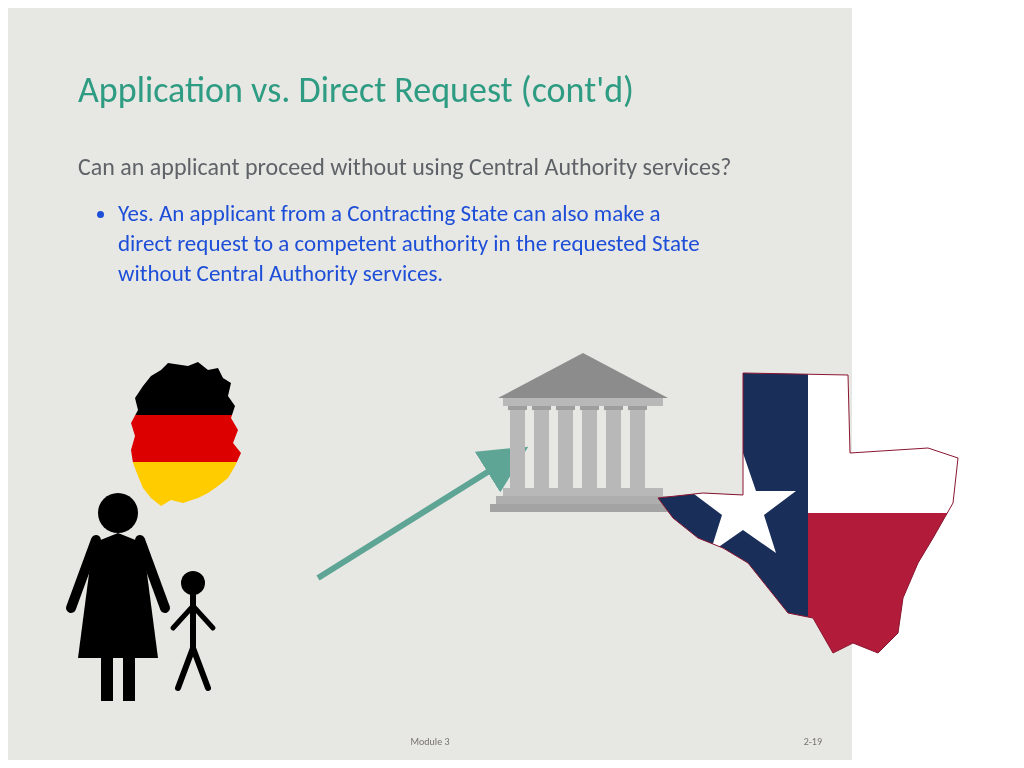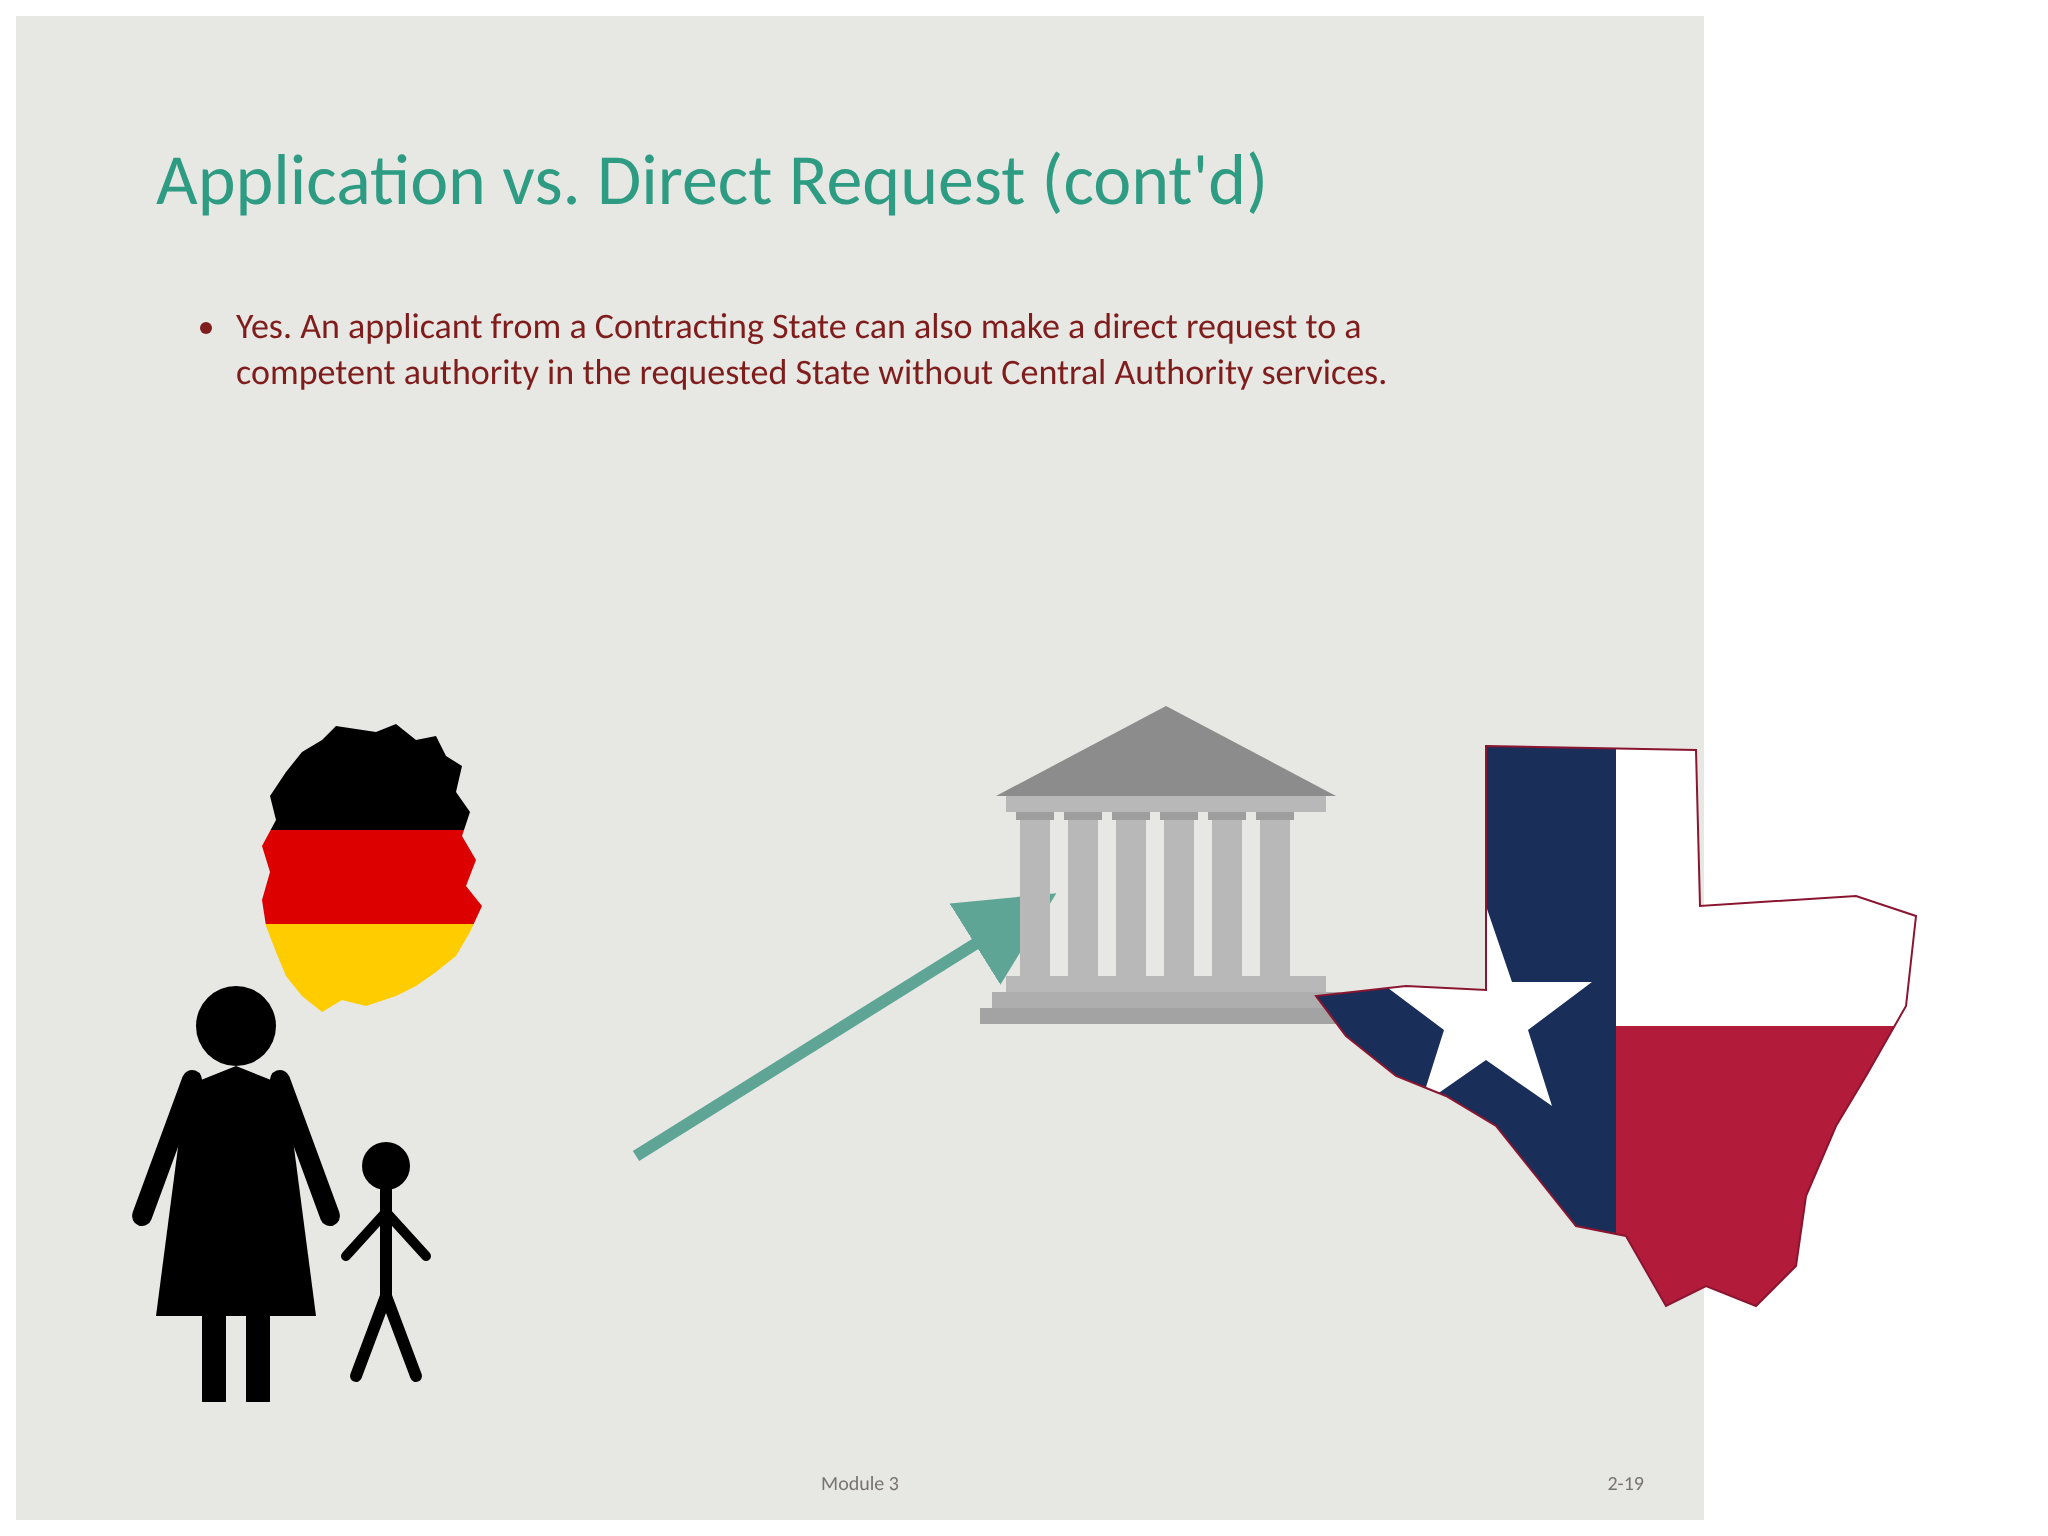--- a/index.html
+++ b/index.html
@@ -31,23 +31,23 @@
     font-size: 24px;
     font-weight: 400;
     margin: 0 0 18px 0;
   }
   ul {
     margin: 0;
     padding-left: 40px;
     color: #5f6368;
   }
   li {
-    font-size: 18px;
+    font-size: 23px;
     line-height: 1.3;
-    color: #7f1d1d;
+    color: #1d4ed8;
     padding-right: 80px;
   }
   .footer-center {
     position: absolute;
     bottom: 12px;
     left: 0;
     right: 0;
     text-align: center;
     font-size: 10px;
     color: #777370;
@@ -75,20 +75,21 @@
     height: 150px;
   }
 </style>
 </head>
 <body>
 
 <div class="slide">
 
   <h1 class="title">Application vs. Direct Request (cont'd)</h1>
 
+  <p class="question">Can an applicant proceed without using Central Authority services?</p>
 
   <ul>
     <li>Yes.  An applicant from a Contracting State can also make a direct request to a competent authority in the requested State without Central Authority services.</li>
   </ul>
 
   <div class="figure-area">
 
     <svg style="position:absolute; left:105px; top:0px;" width="140" height="170" viewBox="0 0 140 170">
       <defs>
         <clipPath id="germanyClip">

